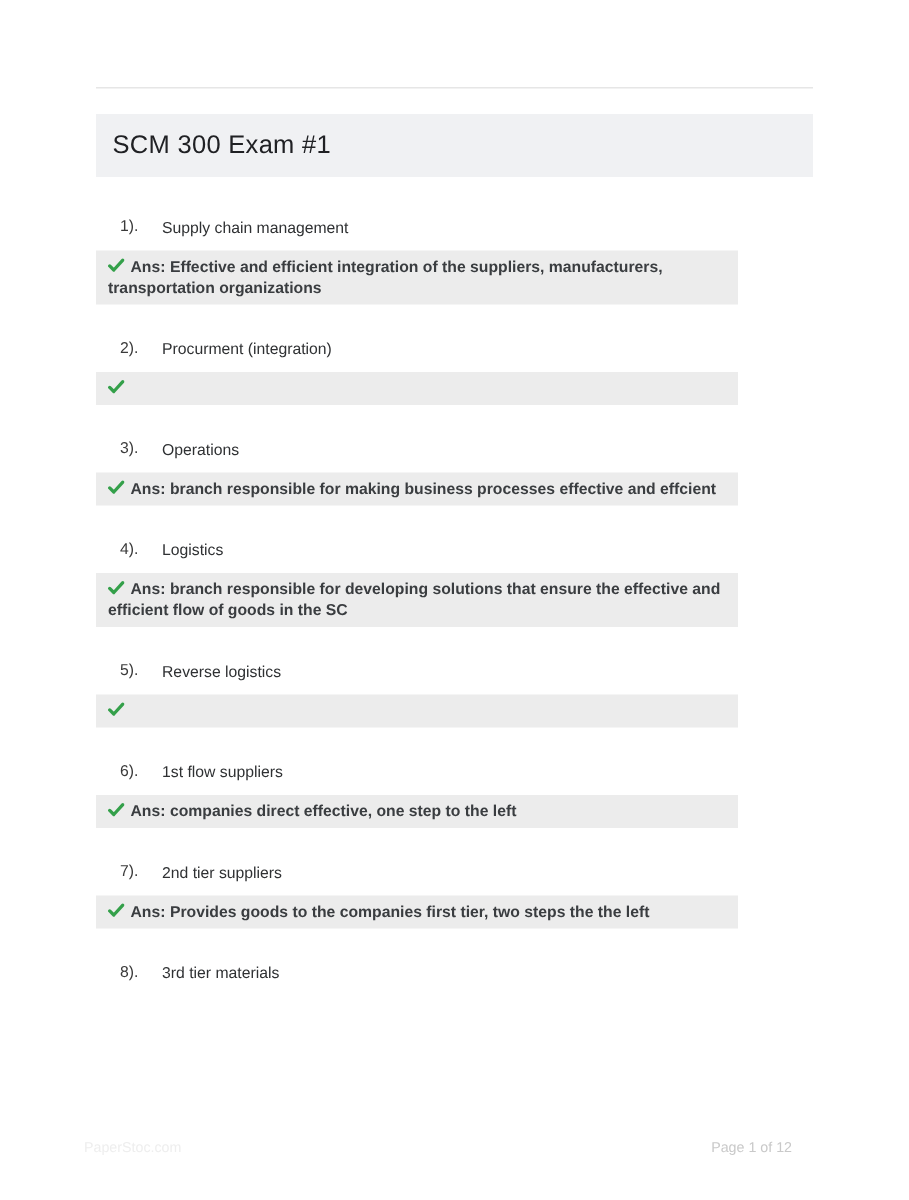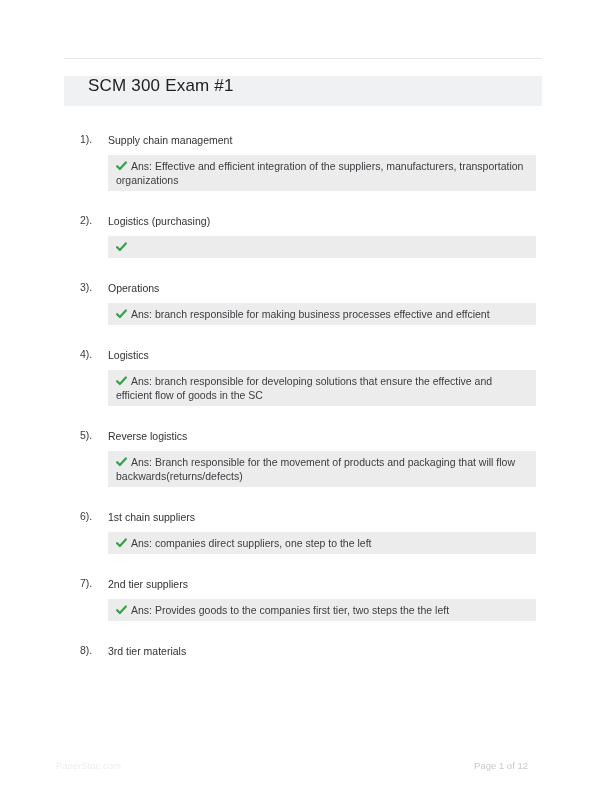--- a/index.html
+++ b/index.html
@@ -21,46 +21,46 @@
   }
   .page{
     position:absolute;top:0;left:0;width:606px;height:800px;
     padding:58px 64px 0 64px;
   }
   .top-rule{
     width:478px;height:1px;background:var(--rule);
   }
   .title-block{
     margin-top:17px;
-    width:478px;height:30px;
+    width:478px;height:42px;
     background:var(--title-bg);
-    display:flex;align-items:flex-start;
-    padding-left:24px;
+    display:flex;align-items:center;
+    padding-left:11px;
   }
   .title-block h1{
     font-size:17px;font-weight:400;color:#202124;letter-spacing:.2px;
   }
   main{margin-top:28px;}
   .qa-item{margin-bottom:24px;}
   .q-row{
     display:flex;align-items:baseline;
     margin-bottom:9px;
     font-size:10.5px;
   }
   .q-num{
     margin-left:16px;width:28px;flex:0 0 28px;
     position:relative;top:-1.5px;
     color:#3a3a3a;
   }
   .q-text{color:#2f3133;}
   .answer{
-    margin-left:44px;width:428px;
+    width:428px;
     background:var(--answer-bg);
     padding:4px 8px;
-    font-size:10.5px;line-height:14px;color:#3a3d40;
+    font-size:10.5px;line-height:14px;color:#3a3d40;font-weight:bold;
   }
   .check{
     width:11px;height:10px;
     color:var(--accent-green);
     display:inline-block;vertical-align:-1px;margin-right:4px;
   }
   footer{
     position:absolute;left:0;top:760px;width:592px;
     padding:0 64px 0 56px;
     display:flex;justify-content:space-between;align-items:center;
@@ -86,21 +86,21 @@
       <span class="q-text">Supply chain management</span>
     </div>
     <div class="answer"><svg class="check" viewBox="0 0 12 11" aria-hidden="true">
             <path d="M1.2 5.8 L4.2 8.8 L10.8 1.6" fill="none" stroke="currentColor" stroke-width="2.4" stroke-linecap="round" stroke-linejoin="round"></path>
           </svg><span class="a-text">Ans: Effective and efficient integration of the suppliers, manufacturers, transportation organizations</span></div>
   </section>
 
   <section class="qa-item">
     <div class="q-row">
       <span class="q-num">2).</span>
-      <span class="q-text">Logistics (purchasing)</span>
+      <span class="q-text">Procurment (integration)</span>
     </div>
     <div class="answer"><svg class="check" viewBox="0 0 12 11" aria-hidden="true">
             <path d="M1.2 5.8 L4.2 8.8 L10.8 1.6" fill="none" stroke="currentColor" stroke-width="2.4" stroke-linecap="round" stroke-linejoin="round"></path>
           </svg></div>
   </section>
 
   <section class="qa-item">
     <div class="q-row">
       <span class="q-num">3).</span>
       <span class="q-text">Operations</span>
@@ -120,31 +120,31 @@
           </svg><span class="a-text">Ans: branch responsible for developing solutions that ensure the effective and efficient flow of goods in the SC</span></div>
   </section>
 
   <section class="qa-item">
     <div class="q-row">
       <span class="q-num">5).</span>
       <span class="q-text">Reverse logistics</span>
     </div>
     <div class="answer"><svg class="check" viewBox="0 0 12 11" aria-hidden="true">
             <path d="M1.2 5.8 L4.2 8.8 L10.8 1.6" fill="none" stroke="currentColor" stroke-width="2.4" stroke-linecap="round" stroke-linejoin="round"></path>
-          </svg><span class="a-text">Ans: Branch responsible for the movement of products and packaging that will flow backwards(returns/defects)</span></div>
+          </svg></div>
   </section>
 
   <section class="qa-item">
     <div class="q-row">
       <span class="q-num">6).</span>
-      <span class="q-text">1st chain suppliers</span>
+      <span class="q-text">1st flow suppliers</span>
     </div>
     <div class="answer"><svg class="check" viewBox="0 0 12 11" aria-hidden="true">
             <path d="M1.2 5.8 L4.2 8.8 L10.8 1.6" fill="none" stroke="currentColor" stroke-width="2.4" stroke-linecap="round" stroke-linejoin="round"></path>
-          </svg><span class="a-text">Ans: companies direct suppliers, one step to the left</span></div>
+          </svg><span class="a-text">Ans: companies direct effective, one step to the left</span></div>
   </section>
 
   <section class="qa-item">
     <div class="q-row">
       <span class="q-num">7).</span>
       <span class="q-text">2nd tier suppliers</span>
     </div>
     <div class="answer"><svg class="check" viewBox="0 0 12 11" aria-hidden="true">
             <path d="M1.2 5.8 L4.2 8.8 L10.8 1.6" fill="none" stroke="currentColor" stroke-width="2.4" stroke-linecap="round" stroke-linejoin="round"></path>
           </svg><span class="a-text">Ans: Provides goods to the companies first tier, two steps the the left</span></div>

